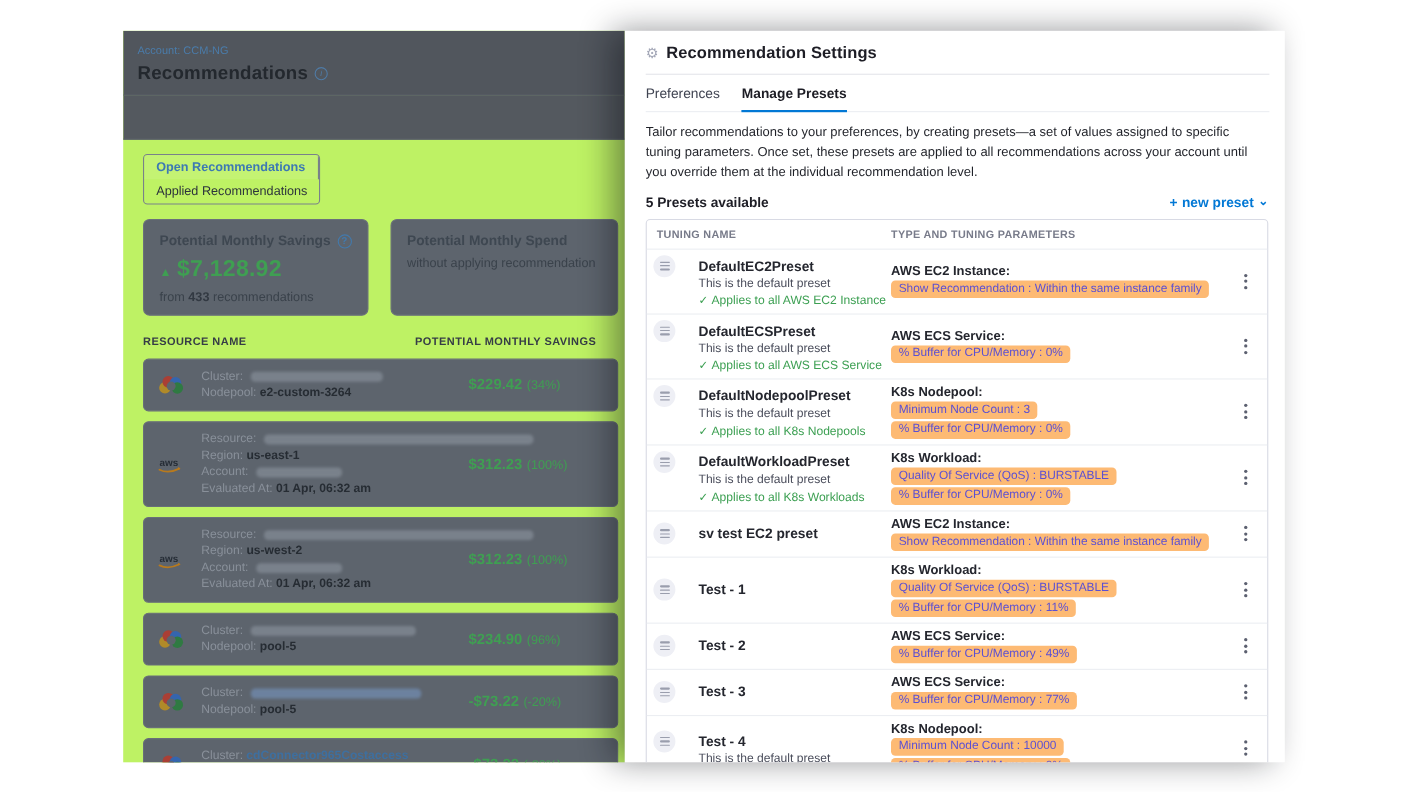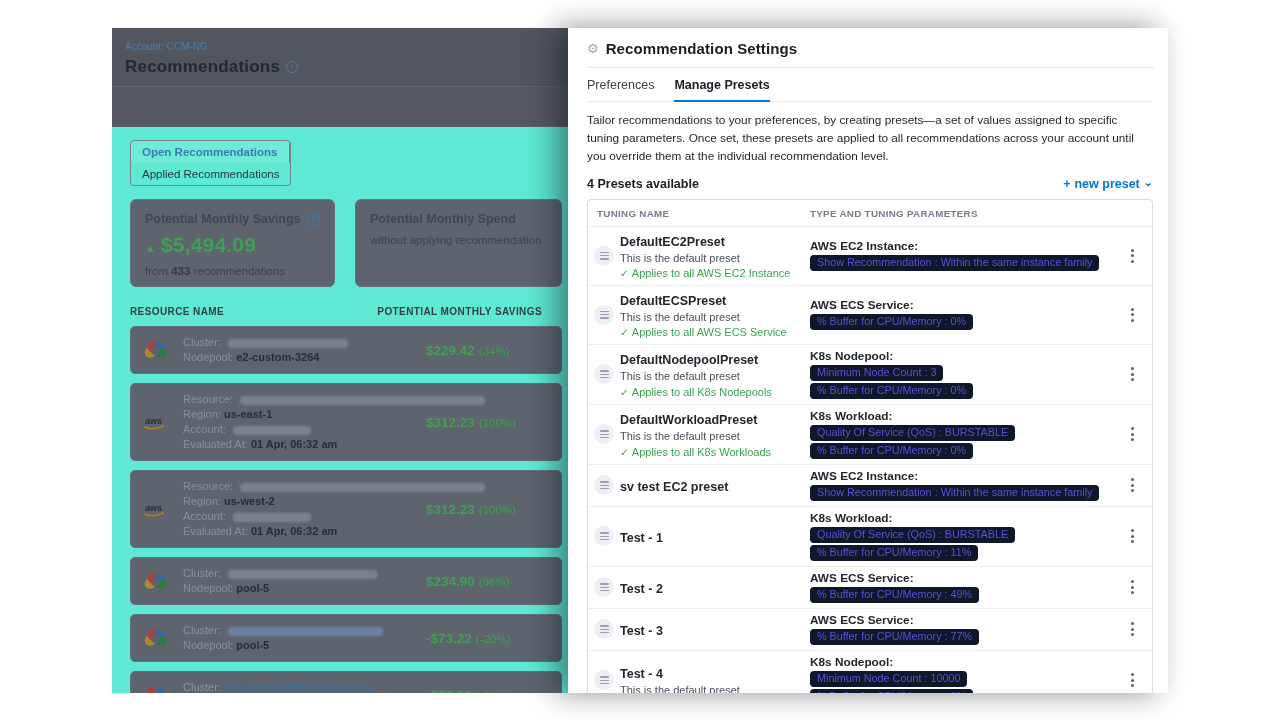--- a/index.html
+++ b/index.html
@@ -2,21 +2,21 @@
 <html><head>
 <meta charset="utf-8">
 <style>
   * { margin:0; padding:0; box-sizing:border-box; }
   html,body { width:1280px; height:720px; background:#ffffff; overflow:hidden;
               font-family:"Liberation Sans", sans-serif; }
   .stage { position:relative; width:1280px; height:720px; background:#fff; }
 
   
   .app-dim { position:absolute; left:112px; top:28px; width:456px; height:665px;
-             background:#5eead4; overflow:hidden; }
+             background:#bef264; overflow:hidden; }
   .app-header { background:#51565d; padding:8px 0 9px 13px; border-bottom:1px solid #5d636b; }
   .acct-link { font-size:10px; color:#4a7cab; display:inline-block; }
   .page-title-row { display:flex; align-items:center; gap:6px; margin-top:3px; }
   .page-title { font-size:17px; font-weight:bold; color:#23282e; letter-spacing:.2px; }
   .info-icon { width:12px; height:12px; border:1px solid #4f7ba6; border-radius:50%;
                color:#4f7ba6; font-size:8px; line-height:10px; text-align:center; font-style:italic; }
   .toolbar-band { height:40px; background:#54595f; border-bottom:1px solid #5d636b; }
   .app-content { padding:13px 0 0 18px; }
 
   .seg-tabs { display:inline-flex; border:1px solid #79818a; border-radius:4px; overflow:hidden;flex-direction:column; }
@@ -73,31 +73,31 @@
   .presets-count { font-size:12.5px; font-weight:bold; color:#1d1d25; }
   .new-preset { font-size:12.5px; font-weight:bold; color:#0278d5; display:flex; align-items:center; gap:4px; cursor:pointer; }
   .new-preset .chev { font-size:11px; margin-top:-2px; }
 
   .preset-table { margin-top:8px; width:566px; border:1px solid #d8dae4; border-radius:4px; }
   .pt-head { display:grid; grid-template-columns:222px 1fr 40px; padding:8px 0 7px 0; }
   .pt-head > div { font-size:9.8px; font-weight:bold; color:#787b8a; letter-spacing:.3px; }
   .pt-head .h1 { padding-left:9px; }
   .pt-row { display:grid; grid-template-columns:222px 1fr 40px; border-top:1px solid #eceef2;
             padding:5px 0; align-items:center; }
-  .p-namecell { display:flex; gap:6px; padding-left:6px; align-items:center; }
+  .p-namecell { display:flex; gap:21px; padding-left:6px; align-items:flex-start; }
   .drag-ic { width:20px; height:20px; flex:0 0 20px; border-radius:50%; background:#eeeff5;
              display:flex; flex-direction:column; justify-content:center; align-items:center; gap:2px; margin-top:0; }
   .drag-ic i { display:block; width:9px; height:1.4px; background:#9a9ead; border-radius:1px; }
   .p-name { font-size:12.5px; font-weight:bold; color:#24262e; line-height:14px; margin-top:3px; }
   .p-desc { font-size:11px; color:#4b4e5c; line-height:12.5px; margin-top:3px; }
   .p-applies { font-size:11px; color:#3da053; line-height:12.5px; margin-top:3px; }
   .p-applies .chk { font-size:10.5px; margin-right:3px; }
   .p-typelabel { font-size:11.8px; font-weight:bold; color:#24262e; line-height:13px; }
   .p-pills { display:flex; flex-direction:column; align-items:flex-start; gap:2px; margin-top:2px; }
-  .pill { background:#0f172a; color:#5c50d2; font-size:10.8px; line-height:11px;
+  .pill { background:#fdba74; color:#5c50d2; font-size:10.8px; line-height:11px;
           padding:2px 7px 3px; border-radius:4px; white-space:nowrap; }
   .kebab { width:26px; height:22px; display:flex; flex-direction:column; align-items:center;
            justify-content:center; gap:2.5px; cursor:pointer; margin:0 auto; }
   .kebab i { width:3px; height:3px; border-radius:50%; background:#5c6070; display:block; }
 </style>
 </head>
 <body>
 
 <div class="stage">
 
@@ -118,21 +118,21 @@
       </div>
 
       <div class="cards">
         <div class="kpi-card savings">
           <div class="kpi-label">
             <span>Potential Monthly Savings</span>
             <span class="help-icon">?</span>
           </div>
           <div class="kpi-amount-row">
             <span class="tri-up">▲</span>
-            <span class="amount-green">$5,494.09</span>
+            <span class="amount-green">$7,128.92</span>
           </div>
           <div class="kpi-foot">
             <span>from</span>
             <b>433</b>
             <span>recommendations</span>
           </div>
         </div>
 
         <div class="kpi-card spend">
           <div class="kpi-label">
@@ -254,21 +254,21 @@
     </div>
 
     <div class="tabs-row">
       <span class="ptab">Preferences</span>
       <span class="ptab active">Manage Presets</span>
     </div>
 
     <p class="panel-desc">Tailor recommendations to your preferences, by creating presets—a set of values assigned to specific tuning parameters. Once set, these presets are applied to all recommendations across your account until you override them at the individual recommendation level.</p>
 
     <div class="presets-bar">
-      <span class="presets-count">4 Presets available</span>
+      <span class="presets-count">5 Presets available</span>
       <span class="new-preset">
         <span>+</span>
         <span>new preset</span>
         <span class="chev">⌄</span>
       </span>
     </div>
 
     <div class="preset-table">
       <div class="pt-head">
         <div class="h1">TUNING NAME</div>

